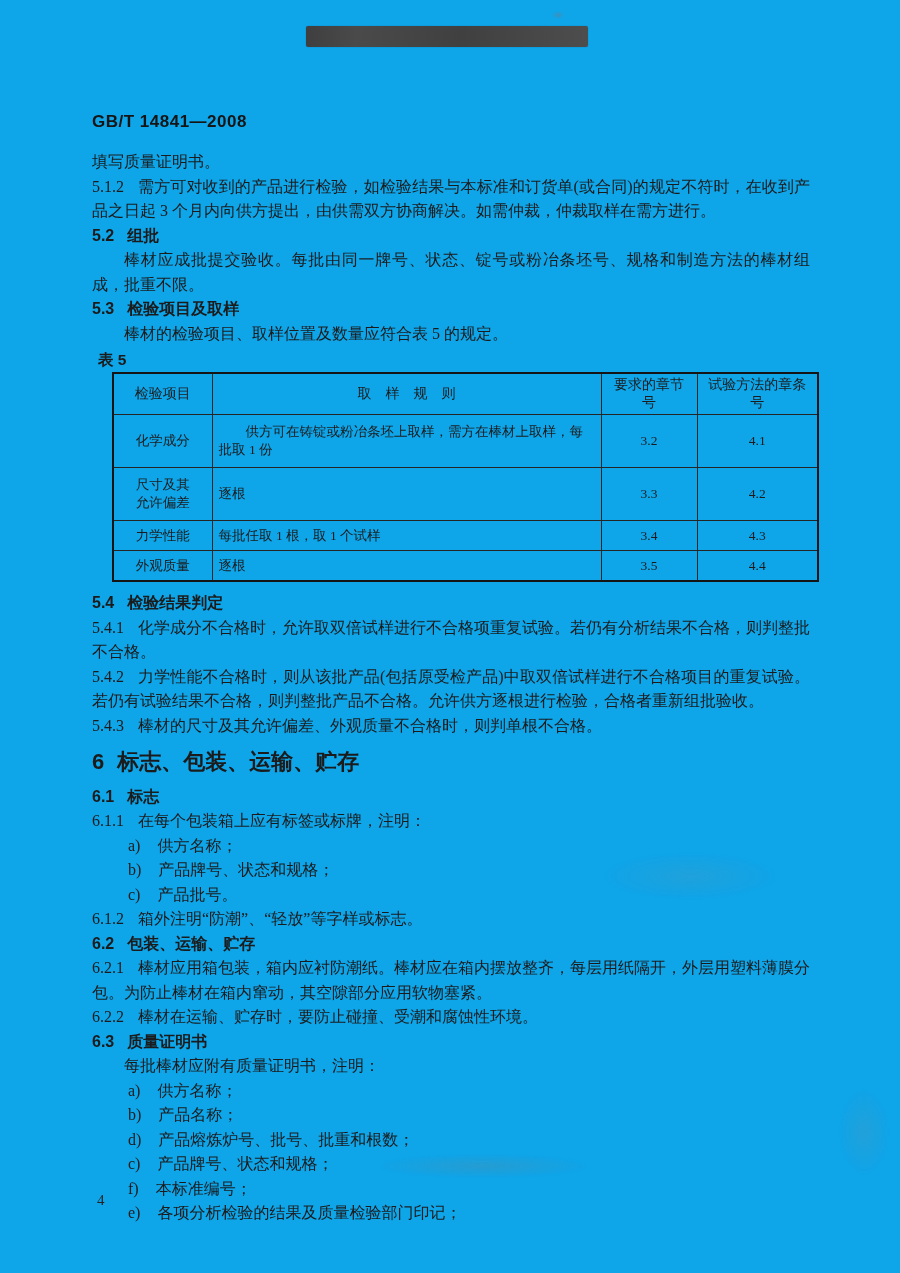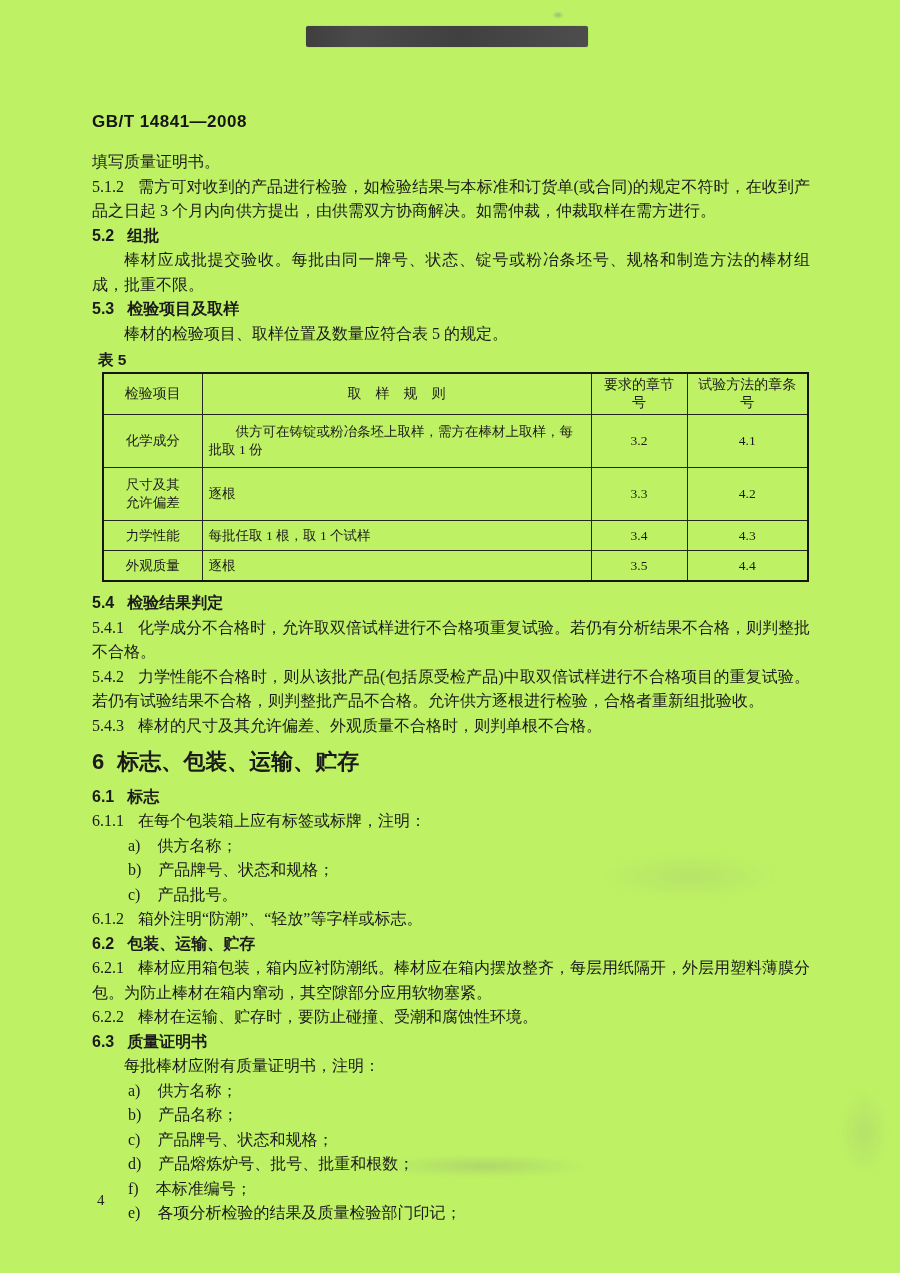--- a/index.html
+++ b/index.html
@@ -1,19 +1,19 @@
 <!DOCTYPE html>
 <html><head>
 <meta charset="utf-8">
 <style>
   html,body{margin:0;padding:0;background:#e8e8e8;}
   .page{
     position:relative;
     width:900px;height:1273px;
-    background:#bef264;
+    background:#0ea5e9;
     font-family:"Liberation Serif","DejaVu Serif",serif;
     color:#1b1b1b;
     overflow:hidden;
   }
   
   .artifact-bar{
     position:absolute;left:306px;top:26px;width:282px;height:21px;
     background:linear-gradient(90deg,#3f3f3f 0%,#4a4a4a 18%,#404040 55%,#4d4d4d 100%);
     border-radius:2px;
     box-shadow:0 0 1px rgba(0,0,0,.4);
@@ -49,21 +49,21 @@
   .mt9{margin-top:9px;}
   .chapter{margin-top:12px;font-size:22px;}
   .mt10{margin-top:10px;}
   
   .tcaption{
     margin:2px 0 0 6px;width:705px;height:24px;line-height:24px;
     text-align:left;font-family:"Liberation Sans","DejaVu Sans",sans-serif;
     font-weight:bold;font-size:15.5px;
   }
   table.t5{
-    margin-left:10px;border-collapse:collapse;table-layout:fixed;width:705px;
+    margin-left:20px;border-collapse:collapse;table-layout:fixed;width:705px;
     border:2.5px solid #151515;
     font-size:13.5px;
   }
   table.t5 td{
     border:1.2px solid #252525;
     vertical-align:middle;
     padding:2px 6px;
   }
   td.c-item{text-align:center;white-space:pre-line;}
   td.c-rule{text-align:left;padding:2px 10px;}
@@ -170,22 +170,22 @@
     <p><span class="cnum">6.2.1</span><span>棒材应用箱包装，箱内应衬防潮纸。棒材应在箱内摆放整齐，每层用纸隔开，外层用塑料薄膜分包。为防止棒材在箱内窜动，其空隙部分应用软物塞紧。</span></p>
 
     <p><span class="cnum">6.2.2</span><span>棒材在运输、贮存时，要防止碰撞、受潮和腐蚀性环境。</span></p>
 
     <p class="h"><span class="cnum">6.3</span><span>质量证明书</span></p>
 
     <p class="indent">每批棒材应附有质量证明书，注明：</p>
 
     <p class="li"><span class="llabel">a)</span><span>供方名称；</span></p>
     <p class="li"><span class="llabel">b)</span><span>产品名称；</span></p>
+    <p class="li"><span class="llabel">d)</span><span>产品熔炼炉号、批号、批重和根数；</span></p>
     <p class="li"><span class="llabel">c)</span><span>产品牌号、状态和规格；</span></p>
-    <p class="li"><span class="llabel">d)</span><span>产品熔炼炉号、批号、批重和根数；</span></p>
     <p class="li"><span class="llabel">f)</span><span>本标准编号；</span></p>
     <p class="li"><span class="llabel">e)</span><span>各项分析检验的结果及质量检验部门印记；</span></p>
 
   </div>
 
   <div class="page-num">4</div>
 
 </div>
 
 </body></html>

